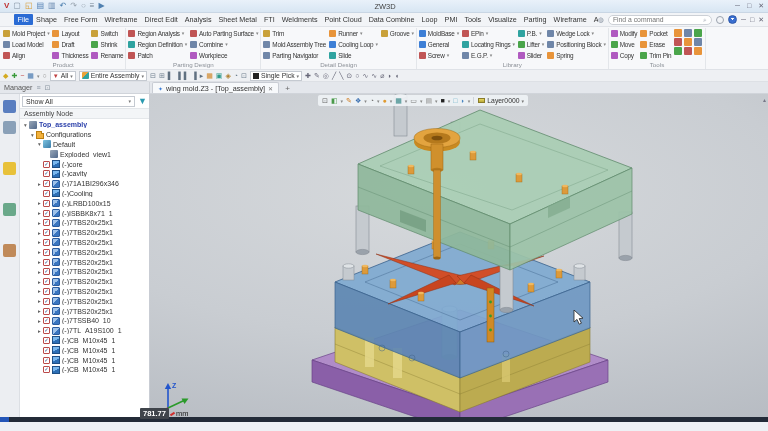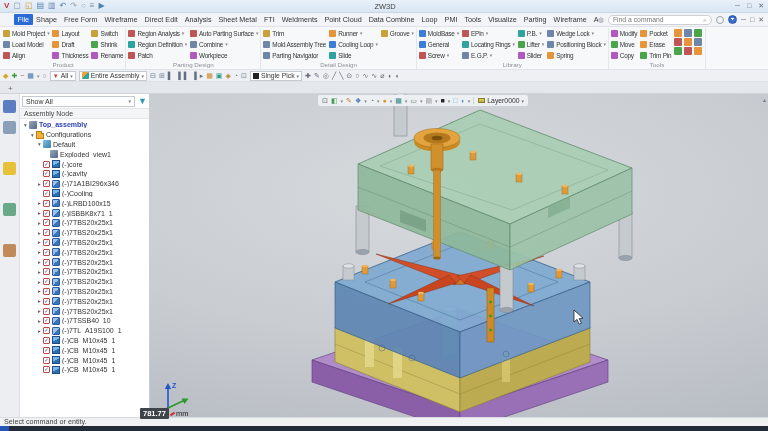--- a/index.html
+++ b/index.html
@@ -459,21 +459,31 @@
         <span class="ti" style="color: rgb(102, 102, 119);">○</span>
         <span class="ti" style="color: rgb(102, 102, 119);">∿</span>
         <span class="ti" style="color: rgb(102, 102, 119);">∿</span>
         <span class="ti" style="color: rgb(102, 102, 119);">⌀</span>
         <span class="ti" style="color: rgb(102, 102, 119);">◗</span>
         <span class="ti" style="color: rgb(102, 102, 119);">◖</span>
       </span>
   </div>
 
   <div class="tabrow">
+    <div class="mgr-head">
+      <span>Manager</span>
+      <span class="mh-ic">≡</span>
+      <span class="mh-ic">⊡</span>
+    </div>
     <div class="doctabs">
+      <div class="doctab">
+        <span class="tabdiamond">✦</span>
+        <span>wing mold.Z3 - [Top_assembly]</span>
+        <span class="tabclose">✕</span>
+      </div>
       <span class="newtab">+</span>
     </div>
   </div>
 
   <div class="main">
     <div class="sidestrip" id="sidestrip">
         <span class="stab" style="background: rgb(90, 126, 192); margin-top: 3px;"></span>
         <span class="stab" style="background: rgb(138, 160, 184); margin-top: 8px;"></span>
         <span class="stab" style="background: rgb(232, 193, 58); margin-top: 28px;"></span>
         <span class="stab" style="background: rgb(106, 168, 138); margin-top: 28px;"></span>
@@ -836,20 +846,17 @@
       <div class="readout">
         <span class="rbadge">781.77</span>
         <span class="rtick"></span>
         <span class="runit">mm</span>
       </div>
 
       <span class="vpcollapse">▴</span>
     </div>
   </div>
 
-  <div class="statusbar">
-    <span>Select command or entity.</span>
-  </div>
   <div class="framestrip">
     <div class="fcorner"></div>
   </div>
 
 </div>
 
 </body></html>

